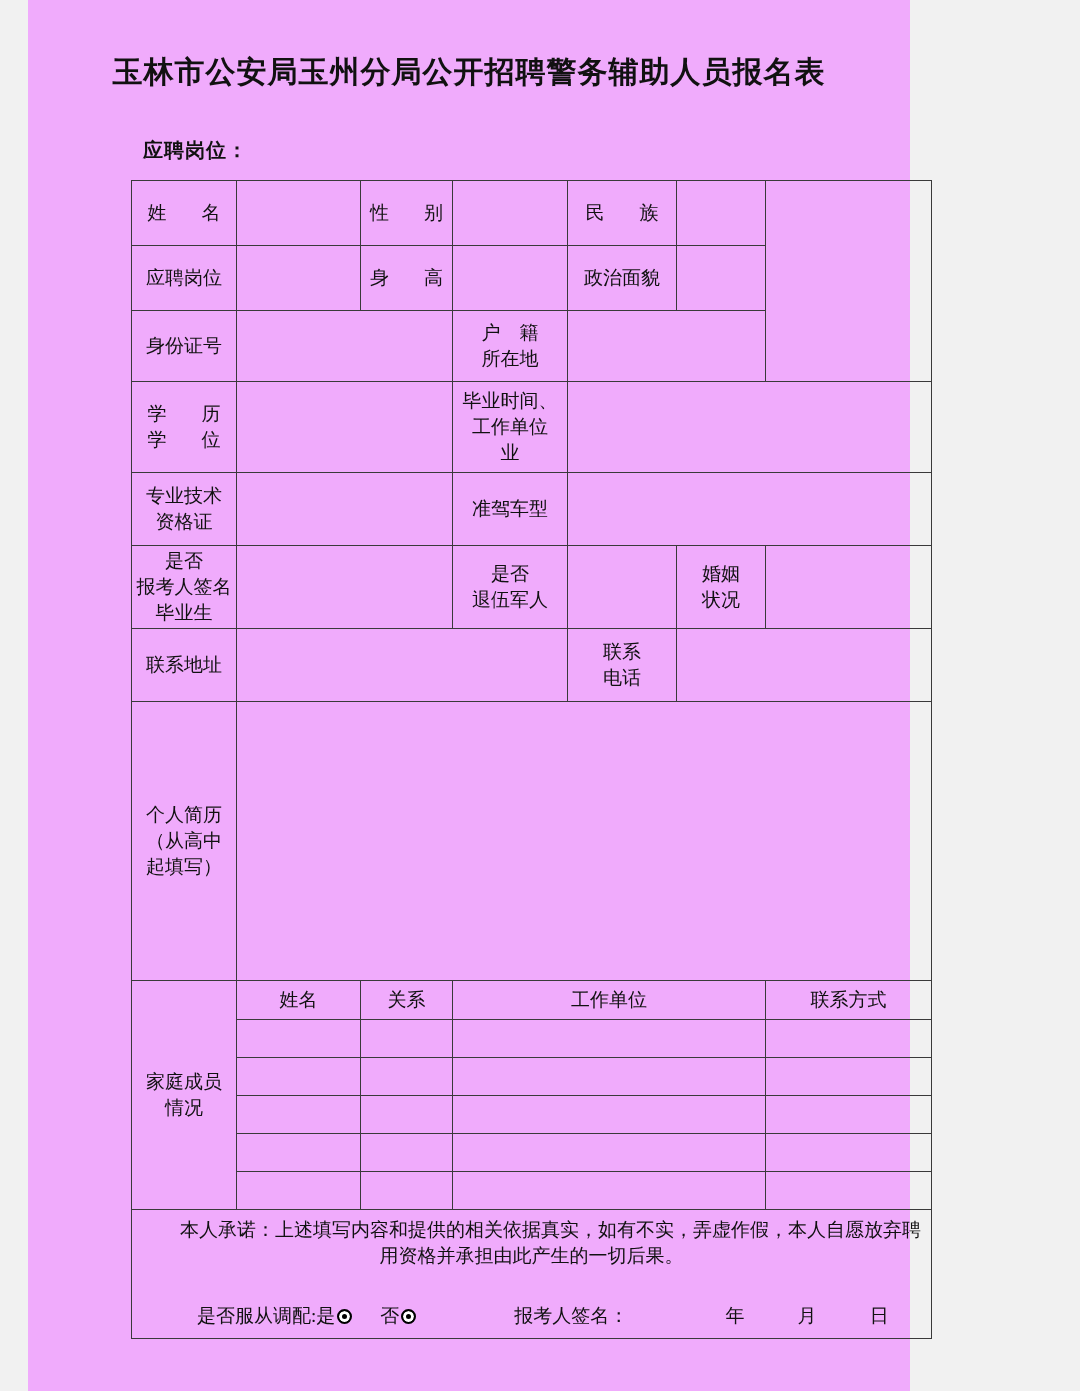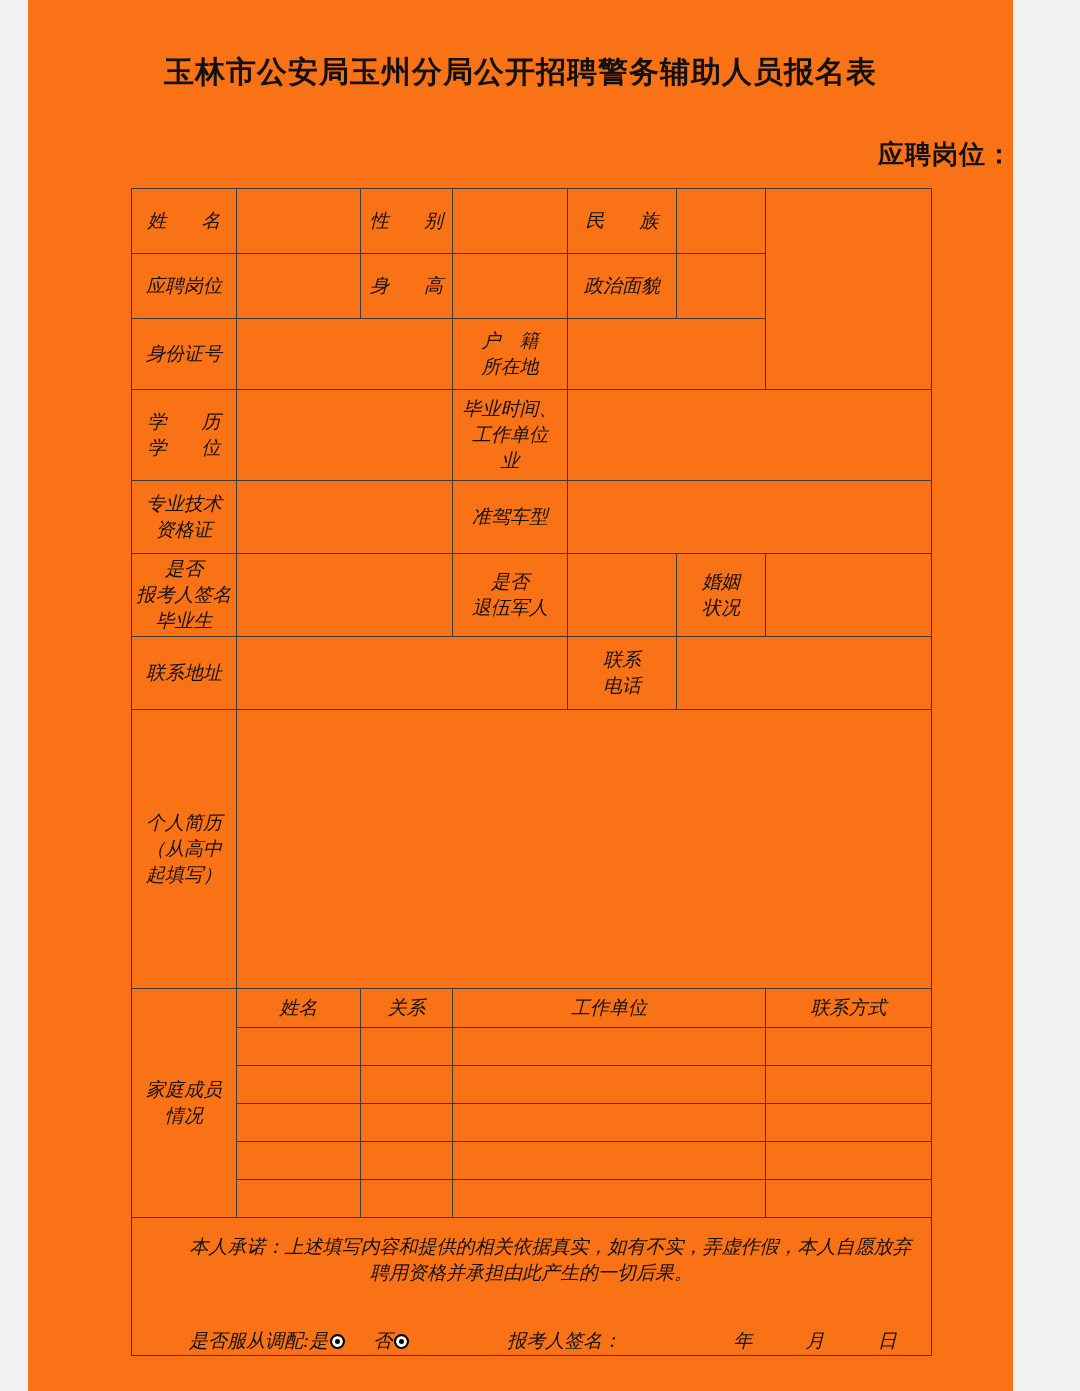--- a/index.html
+++ b/index.html
@@ -10,48 +10,46 @@
   body {
     width: 1080px;
     height: 1391px;
     font-family: "Liberation Serif", "DejaVu Serif", serif;
     overflow: hidden;
   }
   .page {
     position: absolute;
     left: 28px;
     top: 0;
-    width: 985px;
+    width: 882px;
     height: 1391px;
-    background: #f97316;
+    background: #f0abfc;
   }
   .doc-title {
     margin: 0;
     padding-top: 52px;
     text-align: center;
     font-size: 30px;
     font-weight: bold;
     letter-spacing: 1px;
     color: #111;
     font-family: "Liberation Serif", "DejaVu Serif", serif;
   }
   .position-line {
     margin: 0;
     padding-top: 44px;
     padding-left: 115px;
-    font-size: 26px;
+    font-size: 20px;
     font-weight: bold;
     color: #111;
     letter-spacing: 1px;
-    text-align: right;
   }
   .form-wrap {
     padding-top: 16px;
     padding-left: 103px;
-    font-style: italic;
   }
   table.form {
     border-collapse: collapse;
     table-layout: fixed;
     width: 800px;
     color: #111;
   }
   table.form td {
     border: 1px solid #3a3a3a;
     padding: 0;
@@ -71,25 +69,25 @@
   .fam-label { }
   .fam-row td { height: 37px; }
   .fam-head td { height: 38px; }
   td.decl {
     text-align: left;
     padding: 22px 16px 24px 16px;
     font-size: 19.5px;
     line-height: 1.75;
   }
   .decl-p {
-    margin: 16px;
+    margin: 7px;
     text-indent: 2em;
   }
   .decl-bottom {
-    margin: 0;
+    margin: 8px;
     padding-top: 26px;
     display: flex;
     align-items: center;
     text-indent: 0;
     padding-left: 3.0em;
   }
   .decl-assign { white-space: nowrap; }
   .radio-dot {
     display: inline-block;
     width: 11px;

